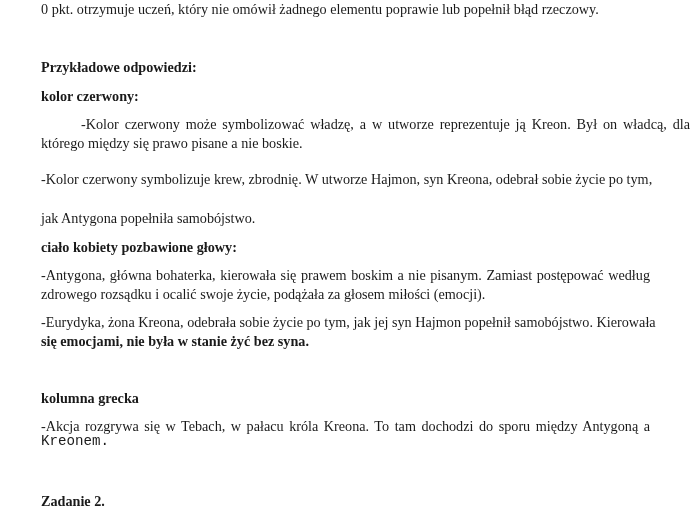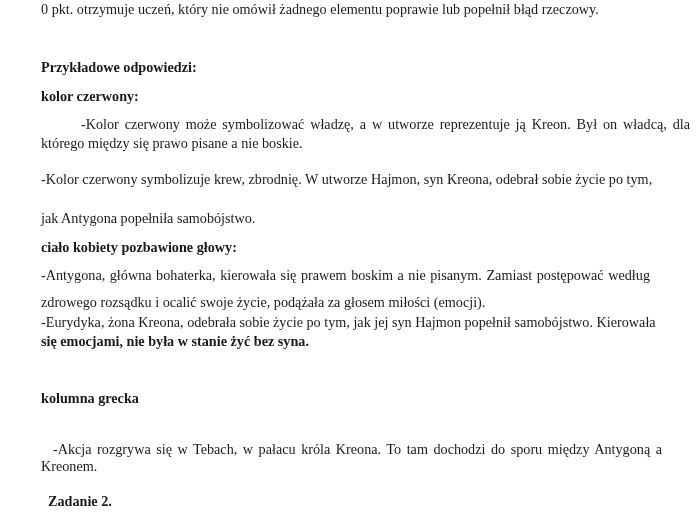--- a/index.html
+++ b/index.html
@@ -42,22 +42,22 @@
   <div class="line bold" style="top:58px;">Przykładowe odpowiedzi:</div>
 
   <div class="line bold" style="top:87px;text-align:center;">kolor czerwony:</div>
   <div class="justify" style="top:115px;margin-left:40px;">-Kolor czerwony może symbolizować władzę, a w utworze reprezentuje ją Kreon. Był on władcą, dla</div>
   <div class="line" style="top:134px;">którego między się prawo pisane a nie boskie.</div>
   <div class="justify" style="top:170px;">-Kolor czerwony symbolizuje krew, zbrodnię. W utworze Hajmon, syn Kreona, odebrał sobie życie po tym,</div>
   <div class="line" style="top:165px;margin-top:44px;">jak Antygona popełniła samobójstwo.</div>
 
   <div class="line bold" style="top:238px;">ciało kobiety pozbawione głowy:</div>
   <div class="justify" style="top:266px;">-Antygona, główna bohaterka, kierowała się prawem boskim a nie pisanym. Zamiast postępować według</div>
-  <div class="line" style="top:293px;">zdrowego rozsądku i ocalić swoje życie, podążała za głosem miłości (emocji).</div>
+  <div class="line" style="top:285px;">zdrowego rozsądku i ocalić swoje życie, podążała za głosem miłości (emocji).</div>
   <div class="justify" style="top:313px;">-Eurydyka, żona Kreona, odebrała sobie życie po tym, jak jej syn Hajmon popełnił samobójstwo. Kierowała</div>
   <div class="line" style="top:332px;font-weight:bold;">się emocjami, nie była w stanie żyć bez syna.</div>
 
   <div class="line bold" style="top:389px;">kolumna grecka</div>
-  <div class="justify" style="top:440px;margin-left:12px;">-Akcja rozgrywa się w Tebach, w pałacu króla Kreona. To tam dochodzi do sporu między Antygoną a</div>
-  <div class="line" style="top:457px;">Kreonem.</div>
+  <div class="justify" style="top:417px;">-Akcja rozgrywa się w Tebach, w pałacu króla Kreona. To tam dochodzi do sporu między Antygoną a</div>
+  <div class="line" style="top:432px;font-family:Liberation Mono, monospace;">Kreonem.</div>
 
-  <div class="line bold" style="top:492px;margin-left:7px;">Zadanie 2.</div>
+  <div class="line bold" style="top:492px;">Zadanie 2.</div>
 </div>
 
 </body></html>

